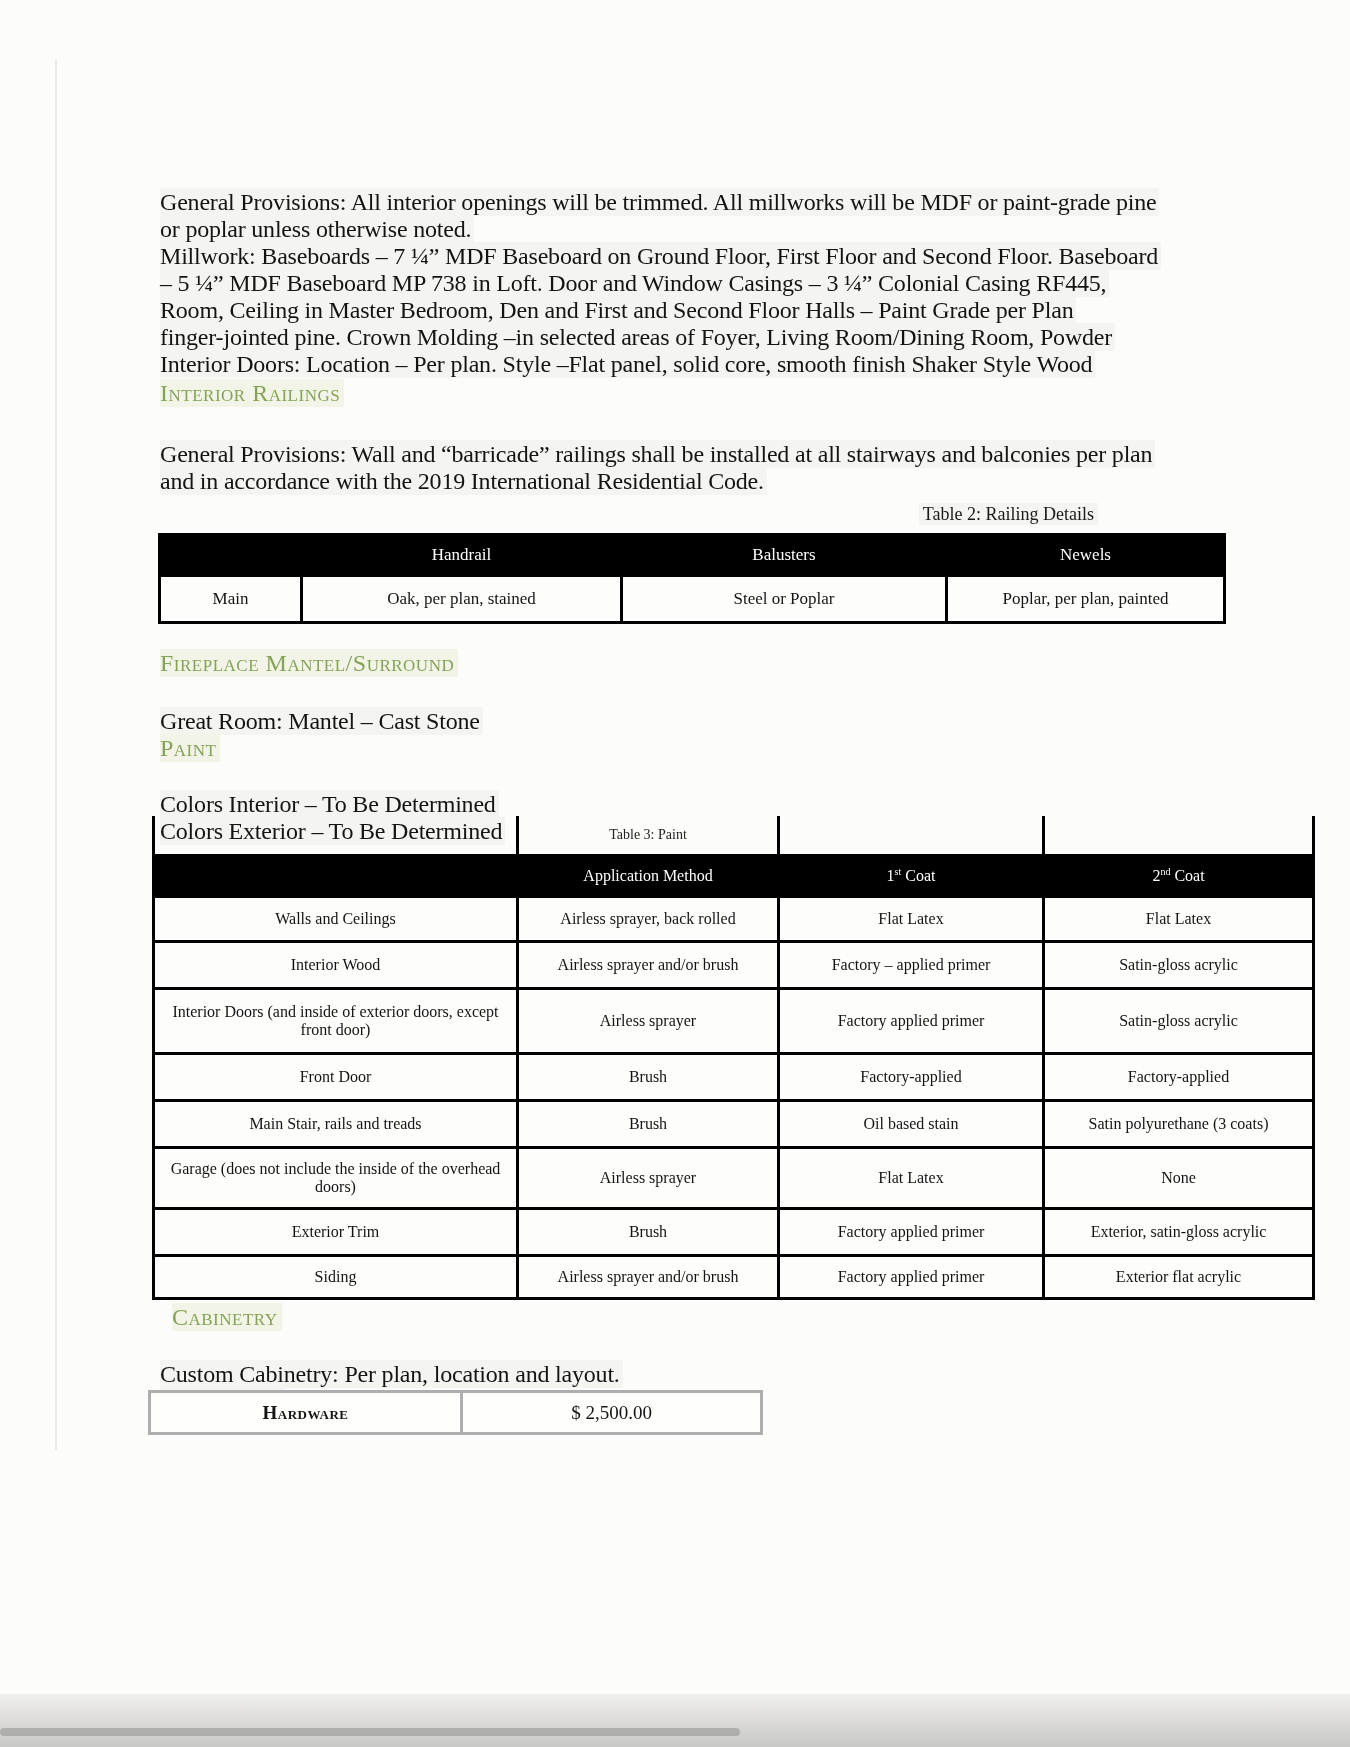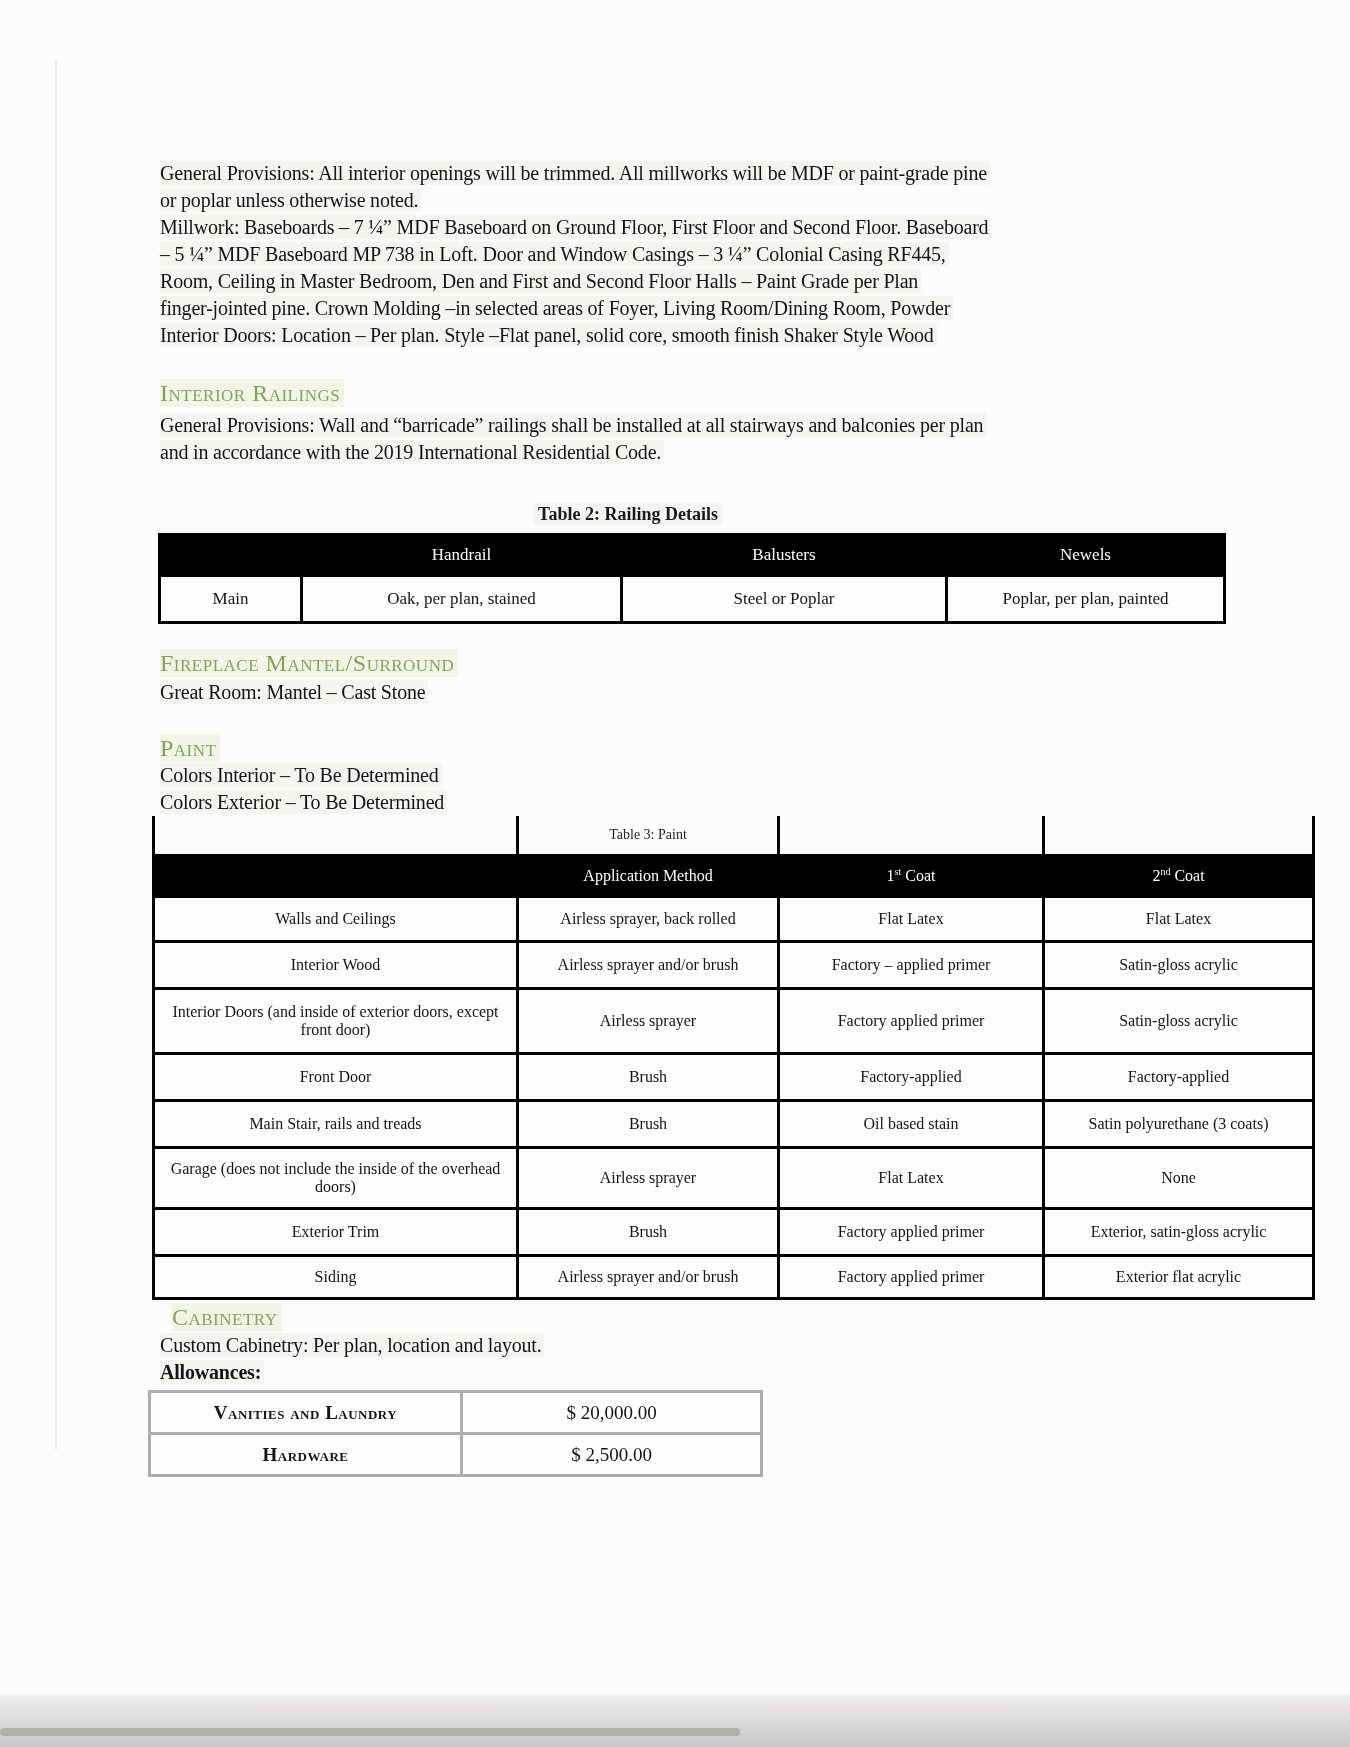--- a/index.html
+++ b/index.html
@@ -7,34 +7,33 @@
   .page {
     position:relative; width:1350px; height:1747px;
     background:#fcfcfb; overflow:hidden;
     font-family:"Liberation Serif","DejaVu Serif",serif;
     color:#141414;
   }
   .artifact-vline {
     position:absolute; left:55px; top:60px; width:2px; height:1390px;
     background:#ebebe8;
   }
-  .para { position:absolute; font-size:20px; letter-spacing:-0.2px; }
+  .para { position:absolute; font-size:24px; letter-spacing:-0.2px;margin-top:29px; }
   .para .line { height:27px; line-height:27px; white-space:nowrap; }
   .para .line span { background:#f4f4f1; padding:1px 3px 1px 0; }
   .heading {
     position:absolute; font-size:24px; line-height:26px;
     font-variant:small-caps; letter-spacing:0.5px;
     color:#85a356; white-space:nowrap;
   }
   .heading span { background:#f1f4e6; padding:1px 4px 1px 0; }
   .bold { font-weight:bold; }
   .tbl-caption {
-    position:absolute; text-align:center; font-size:18px; line-height:22px;
+    position:absolute; text-align:right; font-size:18px; line-height:22px;
     color:#1a1a1a;
-    font-weight:bold;
   }
   .tbl-caption span { background:#f4f4f1; padding:1px 4px; }
 
   table { position:absolute; border-collapse:collapse; table-layout:fixed; }
   td, th { text-align:center; vertical-align:middle; overflow:hidden; }
 
   
   .t2 td, .t2 th { border:3px solid #000; font-size:17px; font-weight:normal; padding:0 4px; }
   .t2 thead th { background:#000; color:#fff; height:38px; }
   .t2 tbody td { height:44px; background:#fdfdfc; }
@@ -200,24 +199,20 @@
     <div class="line"><span>Allowances:</span></div>
   </div>
 
   <table class="allow" style="top:1390px;left:148px;width:612px;">
     <colgroup>
         <col style="width:312px">
         <col style="width:300px">
       </colgroup>
     <tbody>
       <tr>
-        <td class="item">Vanities and Laundry</td>
-        <td>$ 20,000.00</td>
-      </tr>
-      <tr>
         <td class="item">Hardware</td>
         <td>$ 2,500.00</td>
       </tr>
     </tbody>
   </table>
 
   <div class="bottom-band"></div>
   <div class="bottom-smudge"></div>
 
 </div>

